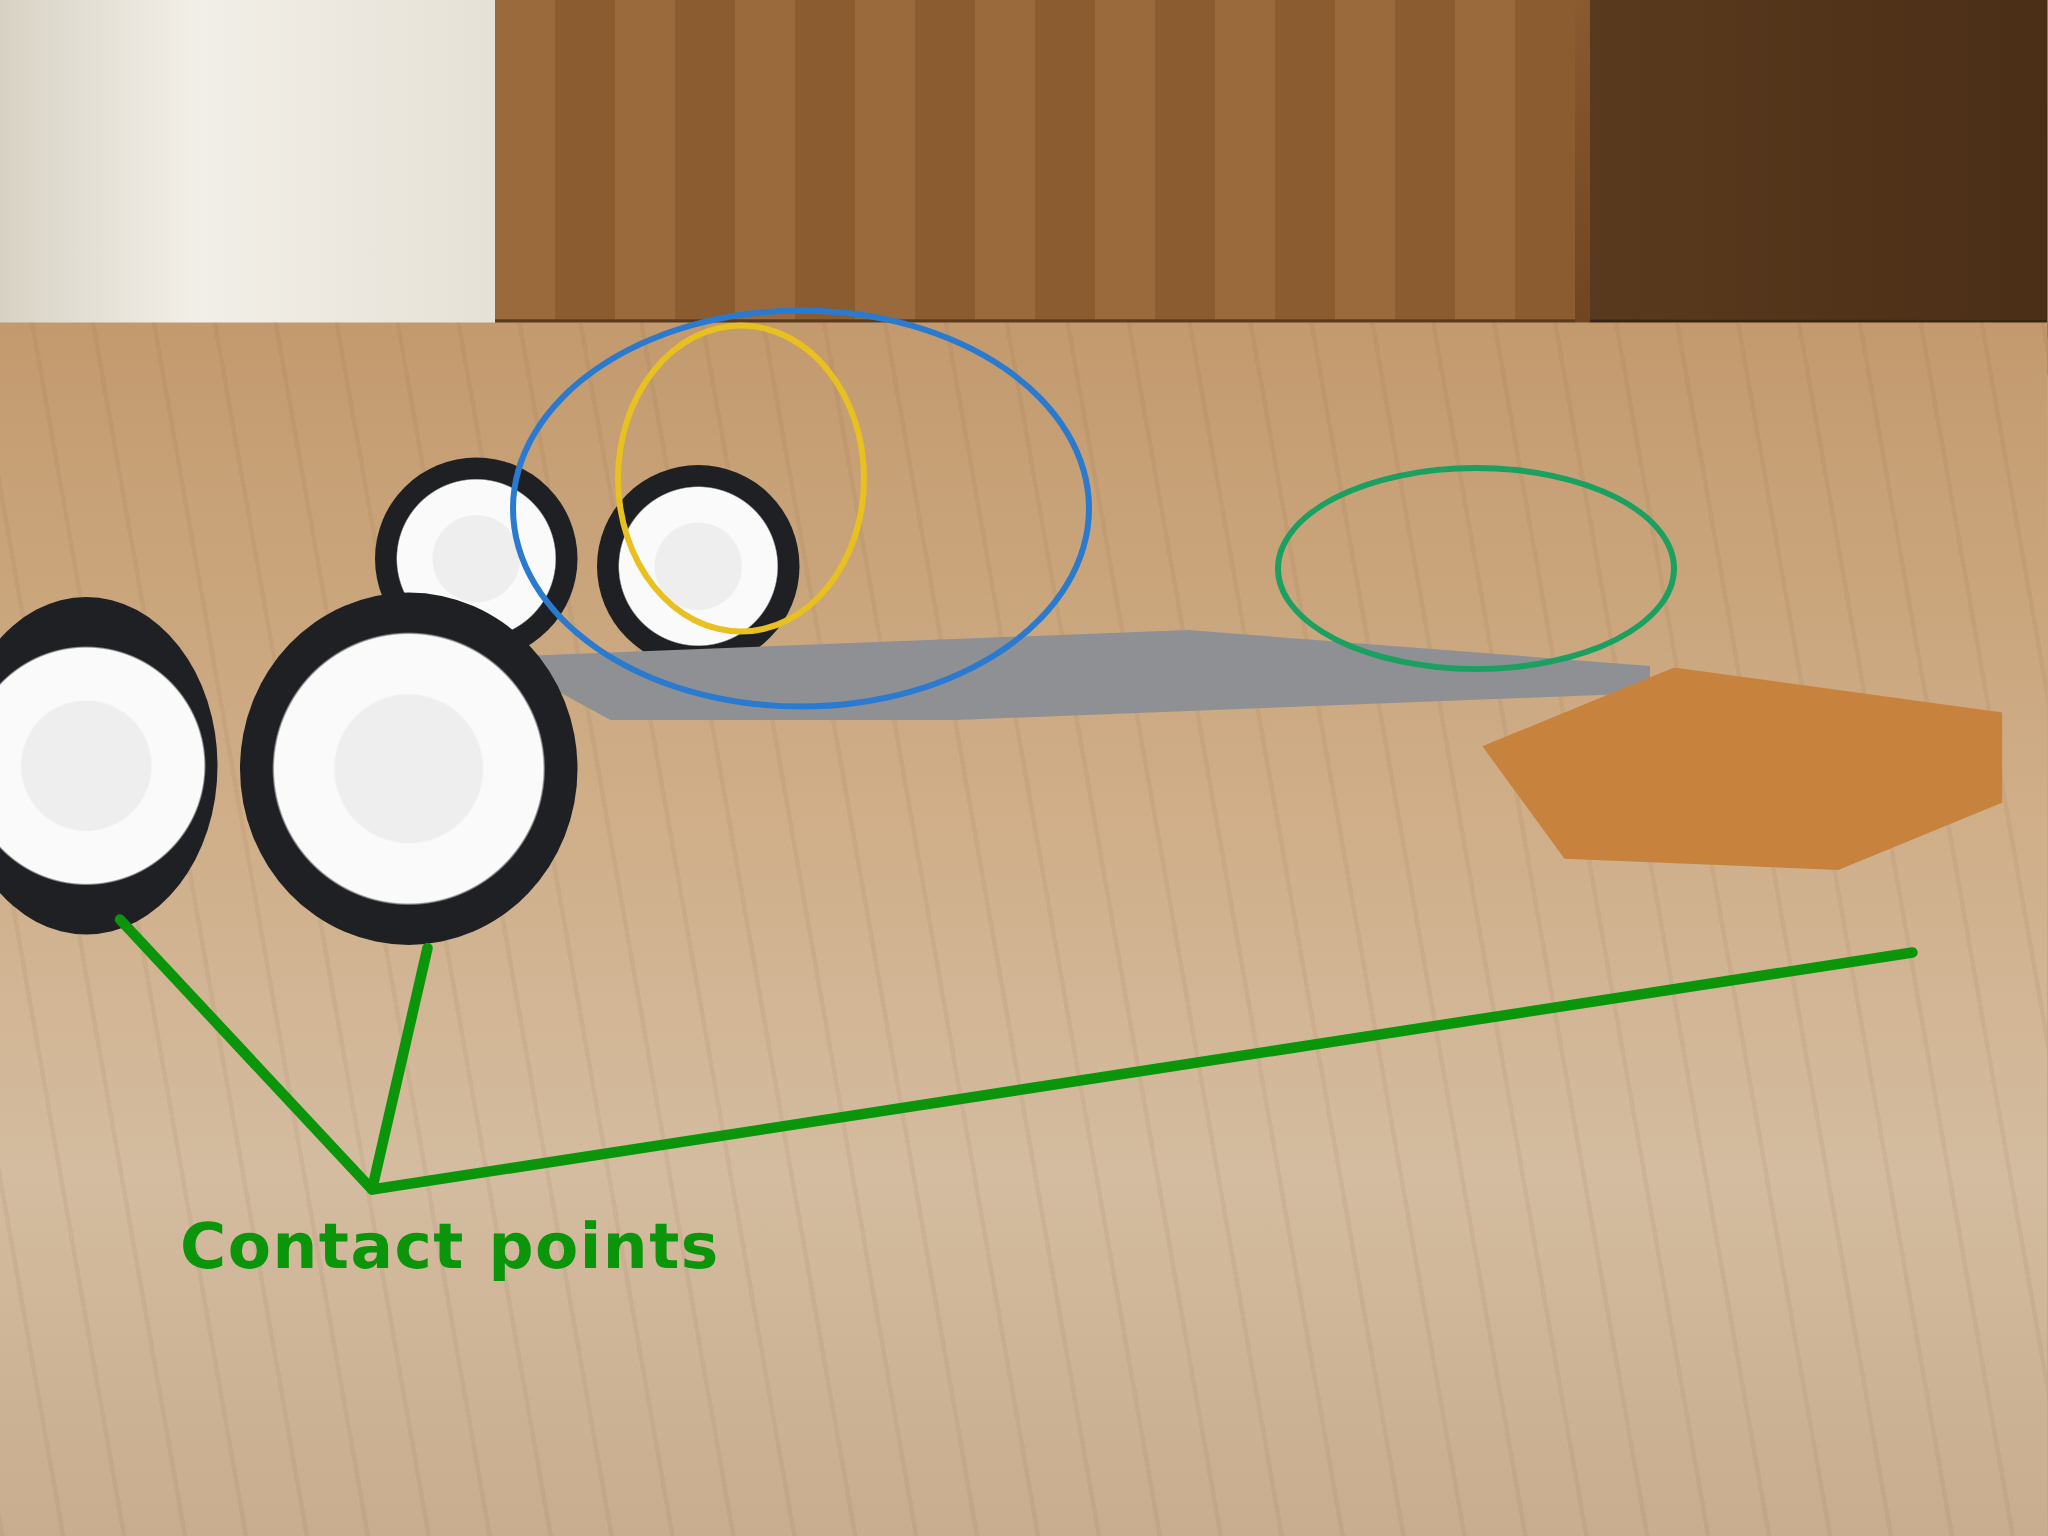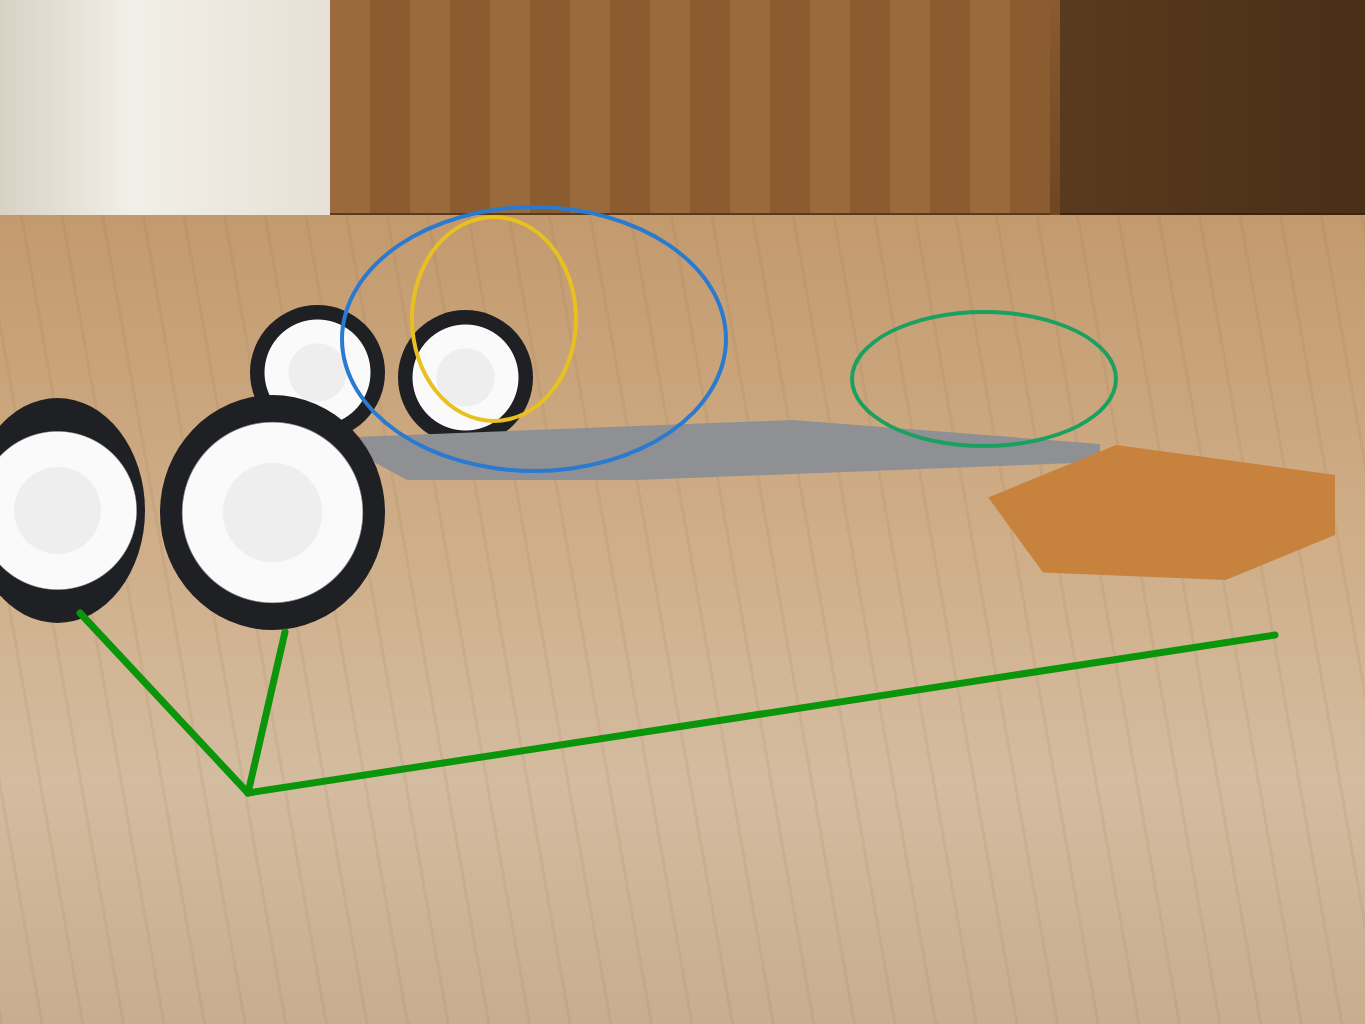--- a/index.html
+++ b/index.html
@@ -38,13 +38,14 @@
 
   <div class="wire" style="left:340px;top:205px;width:380px;height:260px;border-color:#2a7ad0;"></div>
   <div class="wire" style="left:410px;top:215px;width:160px;height:200px;border-color:#e8c020;"></div>
   <div class="wire" style="left:850px;top:310px;width:260px;height:130px;border-color:#1aa060;"></div>
 
   <svg class="overlay" width="1365" height="1024">
     <polyline points="80,613 248,793 285,632" fill="none" stroke="#0a950a" stroke-width="7" stroke-linecap="round" stroke-linejoin="round"></polyline>
     <polyline points="248,793 1275,635" fill="none" stroke="#0a950a" stroke-width="7" stroke-linecap="round"></polyline>
   </svg>
 
+  <div class="label">Contact points</div>
 </div>
 
 </body></html>

